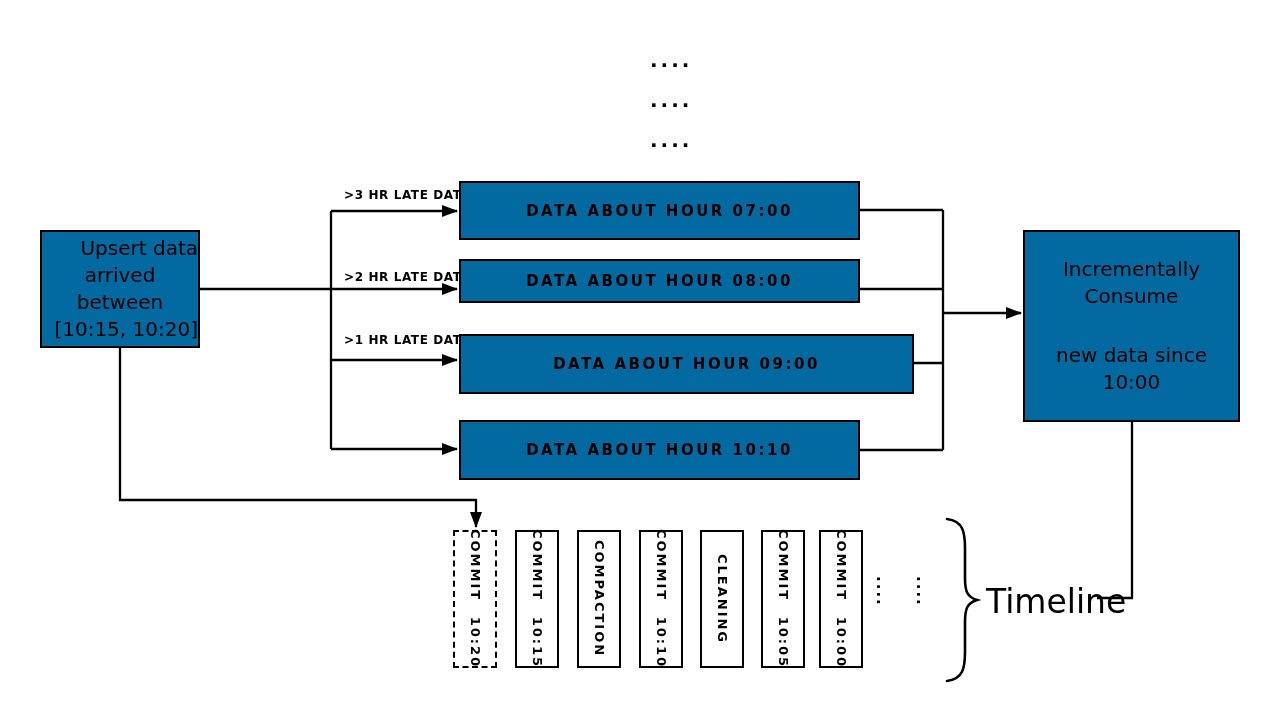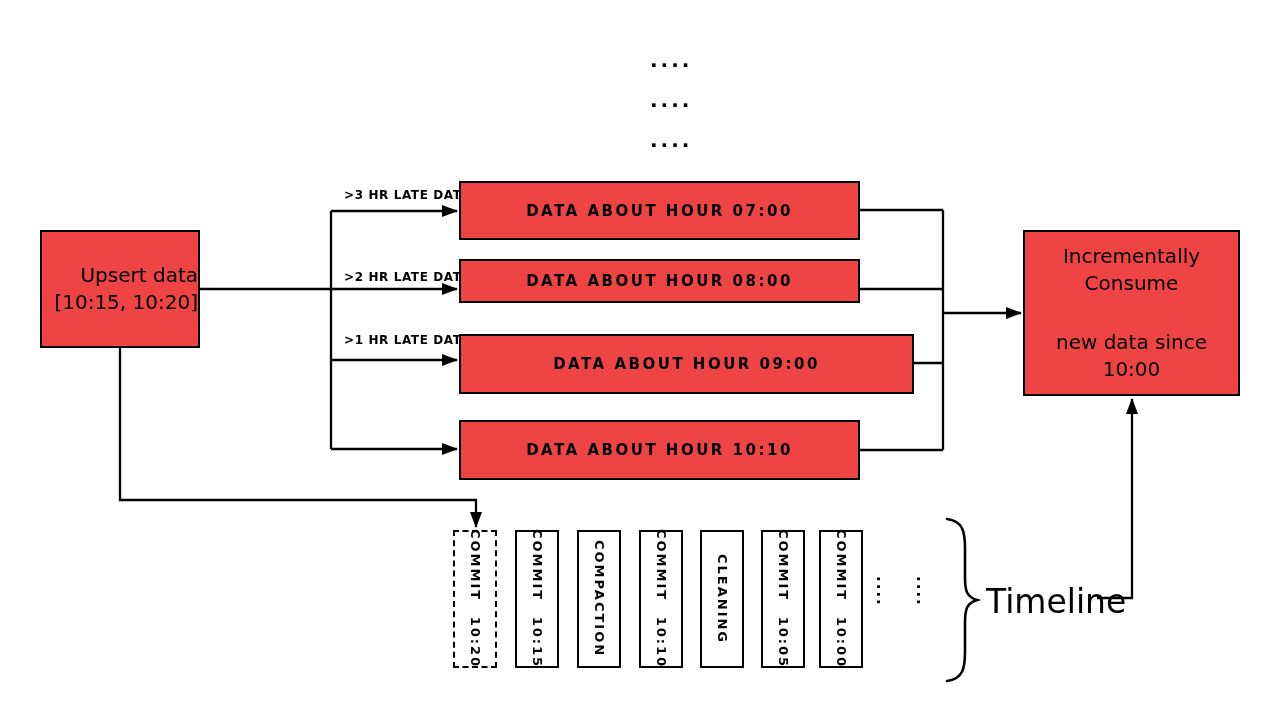--- a/index.html
+++ b/index.html
@@ -19,21 +19,21 @@
   .connectors {
     position: absolute;
     left: 0; top: 0;
     width: 1280px;
     height: 720px;
   }
   .box {
     position: absolute;
     box-sizing: border-box;
     border: 2.5px solid #000000;
-    background: #ef4444;
+    background: #0369a1;
     display: flex;
     flex-direction: column;
     align-items: center;
     justify-content: center;
     text-align: center;
   }
   .node-text {
     font-size: 20px;
     line-height: 27px;
     font-weight: 500;
@@ -129,41 +129,42 @@
       <path d="M947,519 C963,521 965,532 965,548 L965,578 C965,591 967,597 977,600 C967,603 965,609 965,622 L965,652 C965,668 963,679 947,681" stroke-width="2.6" stroke-linecap="round"></path>
     </g>
   </svg>
 
   <div class="dots-row" style="left:650px; top:50px;">....</div>
   <div class="dots-row" style="left:650px; top:90px;">....</div>
   <div class="dots-row" style="left:650px; top:130px;">....</div>
 
   <div class="box" style="left:40px; top:230px; width:160px; height:118px;align-items:flex-end;">
     <div class="node-text">Upsert data</div>
+    <div class="node-text">arrived between</div>
     <div class="node-text">[10:15, 10:20]</div>
   </div>
 
   <div class="late-label" style="left:344px; top:188px;">&gt;3 HR LATE DATA</div>
   <div class="late-label" style="left:344px; top:270px;">&gt;2 HR LATE DATA</div>
   <div class="late-label" style="left:344px; top:333px;">&gt;1 HR LATE DATA</div>
 
   <div class="box" style="left:459px; top:181px; width:401px; height:59px;">
     <div class="hour-label">DATA ABOUT HOUR 07:00</div>
   </div>
   <div class="box" style="left:459px; top:259px; width:401px; height:44px;">
     <div class="hour-label">DATA ABOUT HOUR 08:00</div>
   </div>
   <div class="box" style="left:459px; top:334px; width:455px; height:60px;">
     <div class="hour-label">DATA ABOUT HOUR 09:00</div>
   </div>
   <div class="box" style="left:459px; top:420px; width:401px; height:60px;">
     <div class="hour-label">DATA ABOUT HOUR 10:10</div>
   </div>
 
-  <div class="box" style="left:1023px; top:230px; width:217px; height:166px;gap:32px;">
+  <div class="box" style="left:1023px; top:230px; width:217px; height:192px;gap:32px;">
     <div class="node-text">Incrementally Consume</div>
     <div class="node-text">new data since 10:00</div>
   </div>
 
   <div class="event dashed" style="left:453px; top:530px;">
     <span class="vtext">COMMIT 10:20</span>
   </div>
   <div class="event" style="left:515px; top:530px;">
     <span class="vtext">COMMIT 10:15</span>
   </div>

